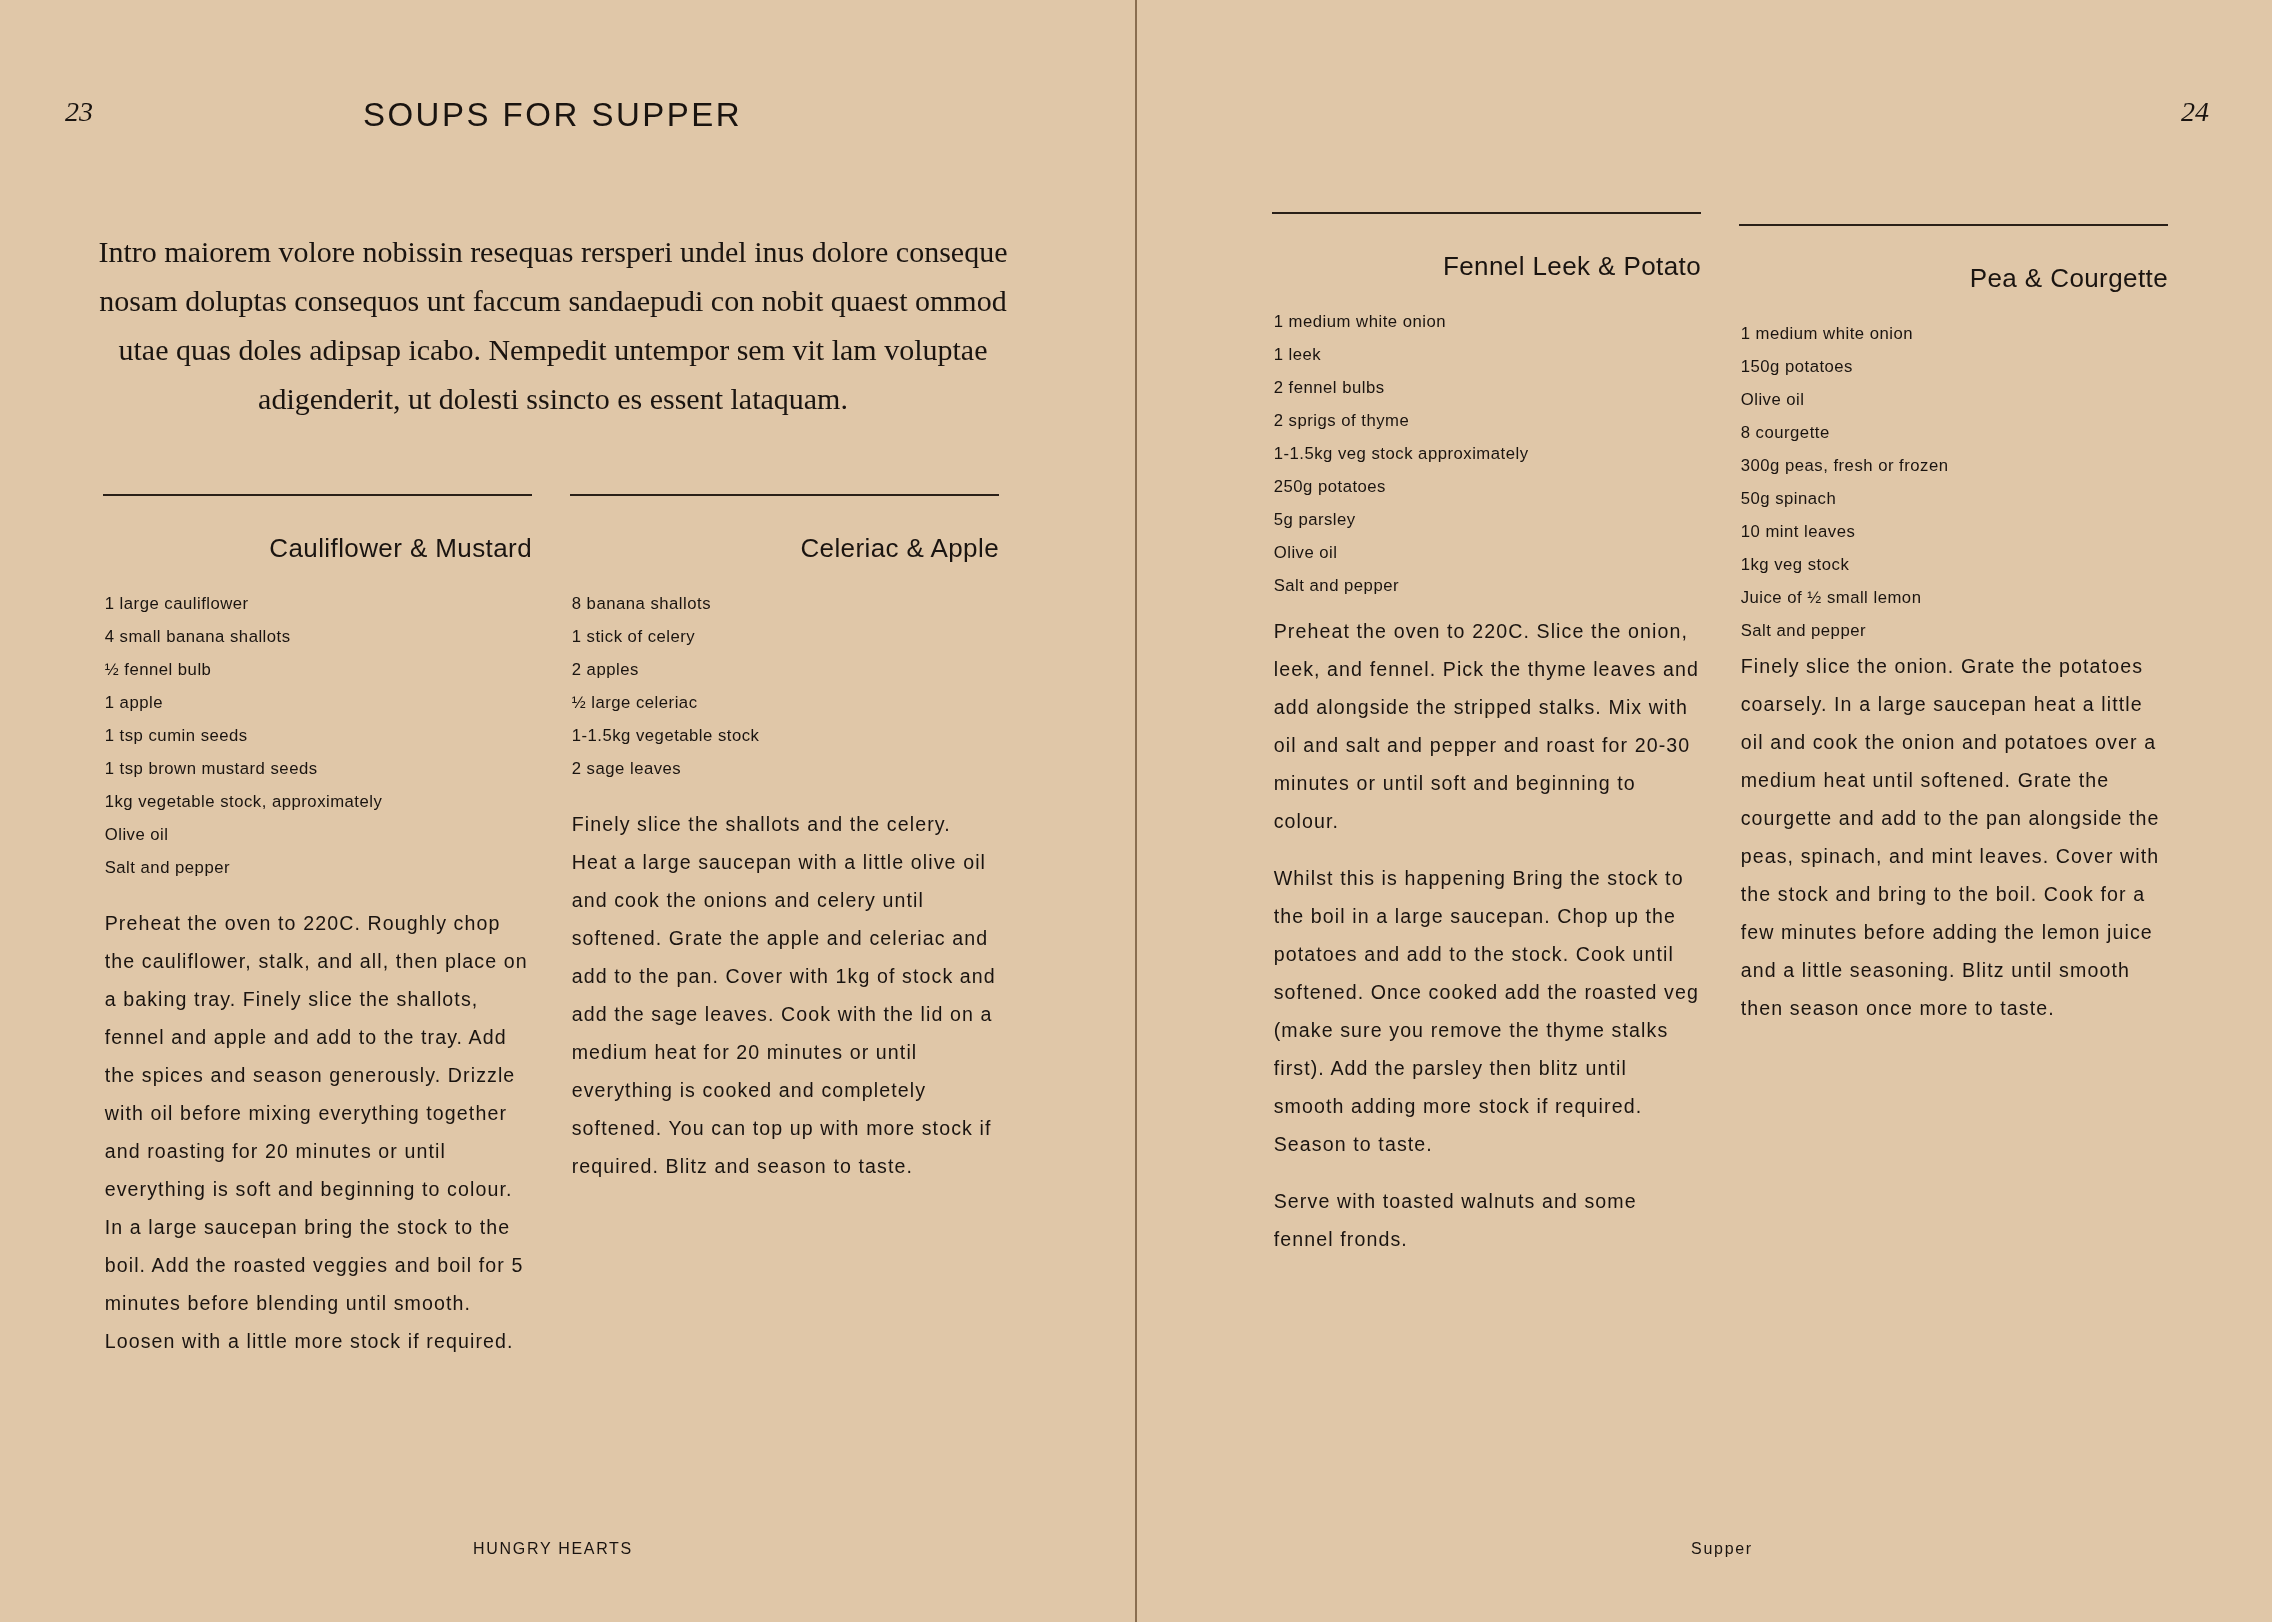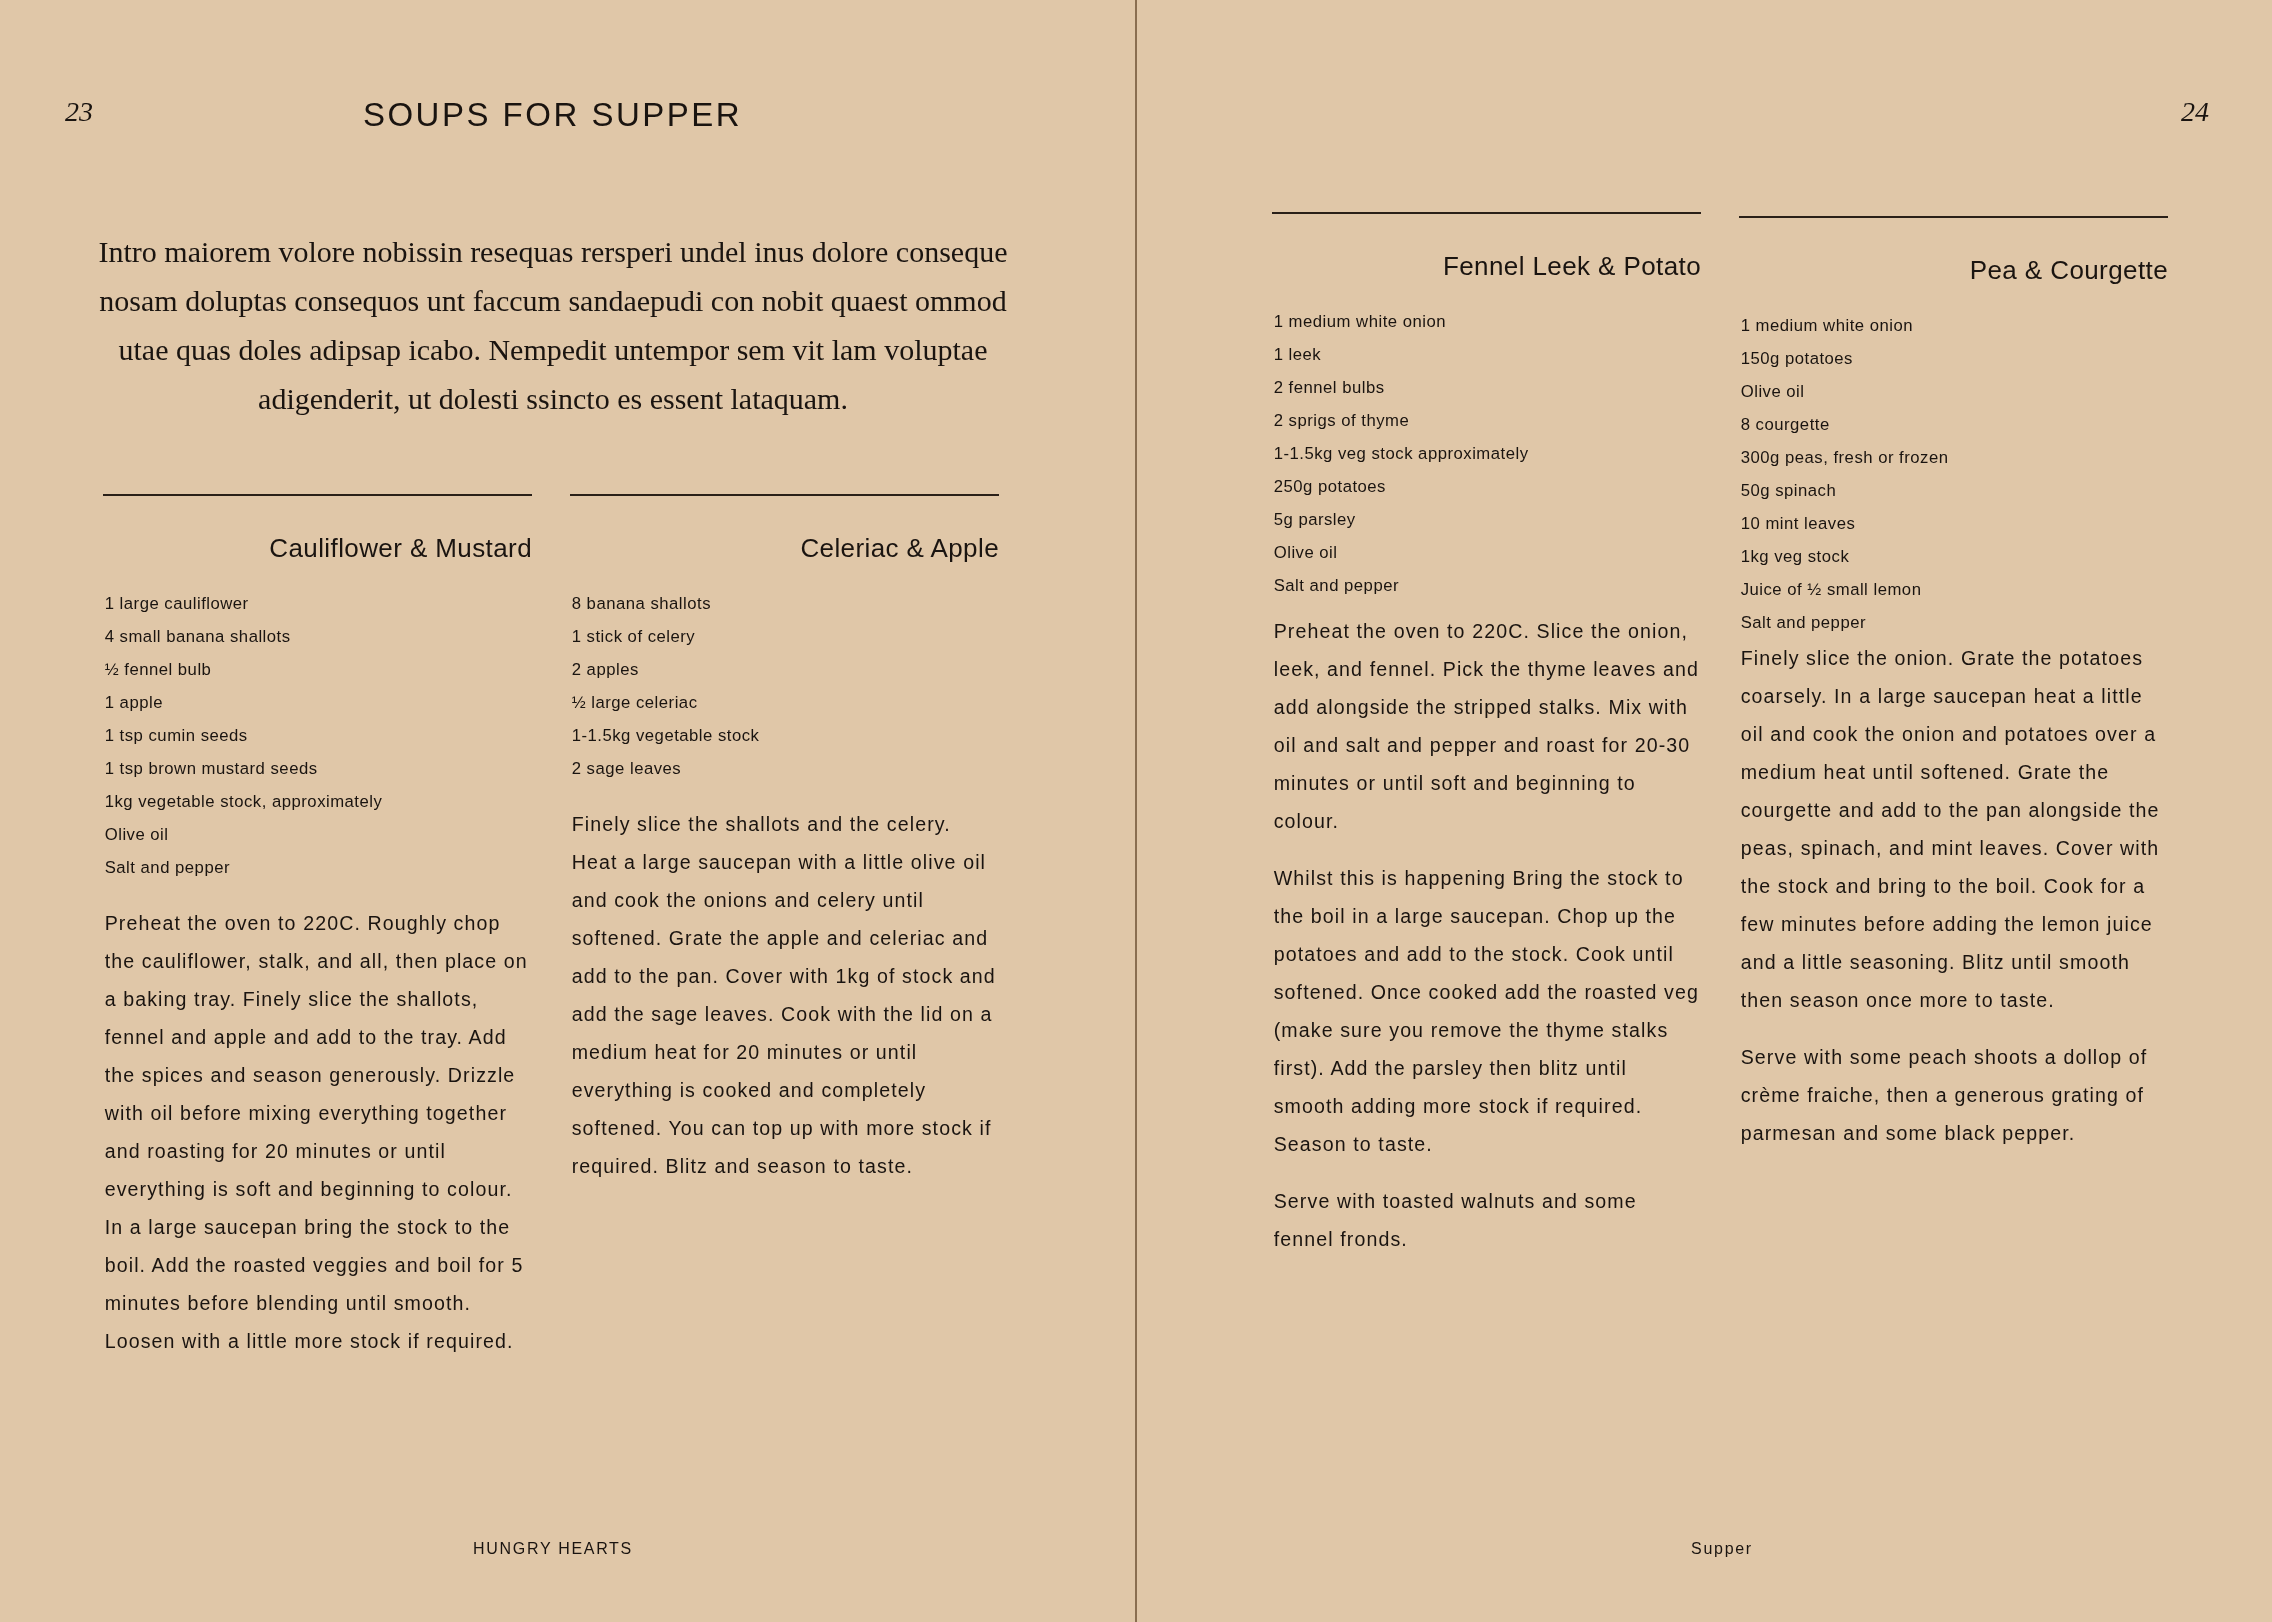--- a/index.html
+++ b/index.html
@@ -117,35 +117,34 @@
     <li>Olive oil</li>
     <li>Salt and pepper</li>
   </ul>
   <div class="method" style="margin-top:10px;">
     <p>Preheat the oven to 220C. Slice the onion, leek, and fennel. Pick the thyme leaves and add alongside the stripped stalks. Mix with oil and salt and pepper and roast for 20-30 minutes or until soft and beginning to colour.</p>
     <p>Whilst this is happening Bring the stock to the boil in a large saucepan. Chop up the potatoes and add to the stock. Cook until softened. Once cooked add the roasted veg (make sure you remove the thyme stalks first). Add the parsley then blitz until smooth adding more stock if required. Season to taste.</p>
     <p>Serve with toasted walnuts and some fennel fronds.</p>
   </div>
 </div>
 
-<div class="col" style="left:1739px; top:216px;">
+<div class="col" style="left:1739px; top:224px;">
   <div class="rule"></div>
   <div class="recipe-title">Pea &amp; Courgette</div>
   <ul class="ingredients" style="margin-top:22px;">
     <li>1 medium white onion</li>
     <li>150g potatoes</li>
     <li>Olive oil</li>
     <li>8 courgette</li>
     <li>300g peas, fresh or frozen</li>
     <li>50g spinach</li>
     <li>10 mint leaves</li>
     <li>1kg veg stock</li>
     <li>Juice of ½ small lemon</li>
     <li>Salt and pepper</li>
   </ul>
   <div class="method" style="">
     <p>Finely slice the onion. Grate the potatoes coarsely. In a large saucepan heat a little oil and cook the onion and potatoes over a medium heat until softened. Grate the courgette and add to the pan alongside the peas, spinach, and mint leaves. Cover with the stock and bring to the boil. Cook for a few minutes before adding the lemon juice and a little seasoning. Blitz until smooth then season once more to taste.</p>
-    <p>Serve with some peach shoots a dollop of crème fraiche, then a generous grating of parmesan and some black pepper.</p>
   </div>
 </div>
 
 <div class="footer" style="left:1555px;">Supper</div>
 
 
 </body></html>

